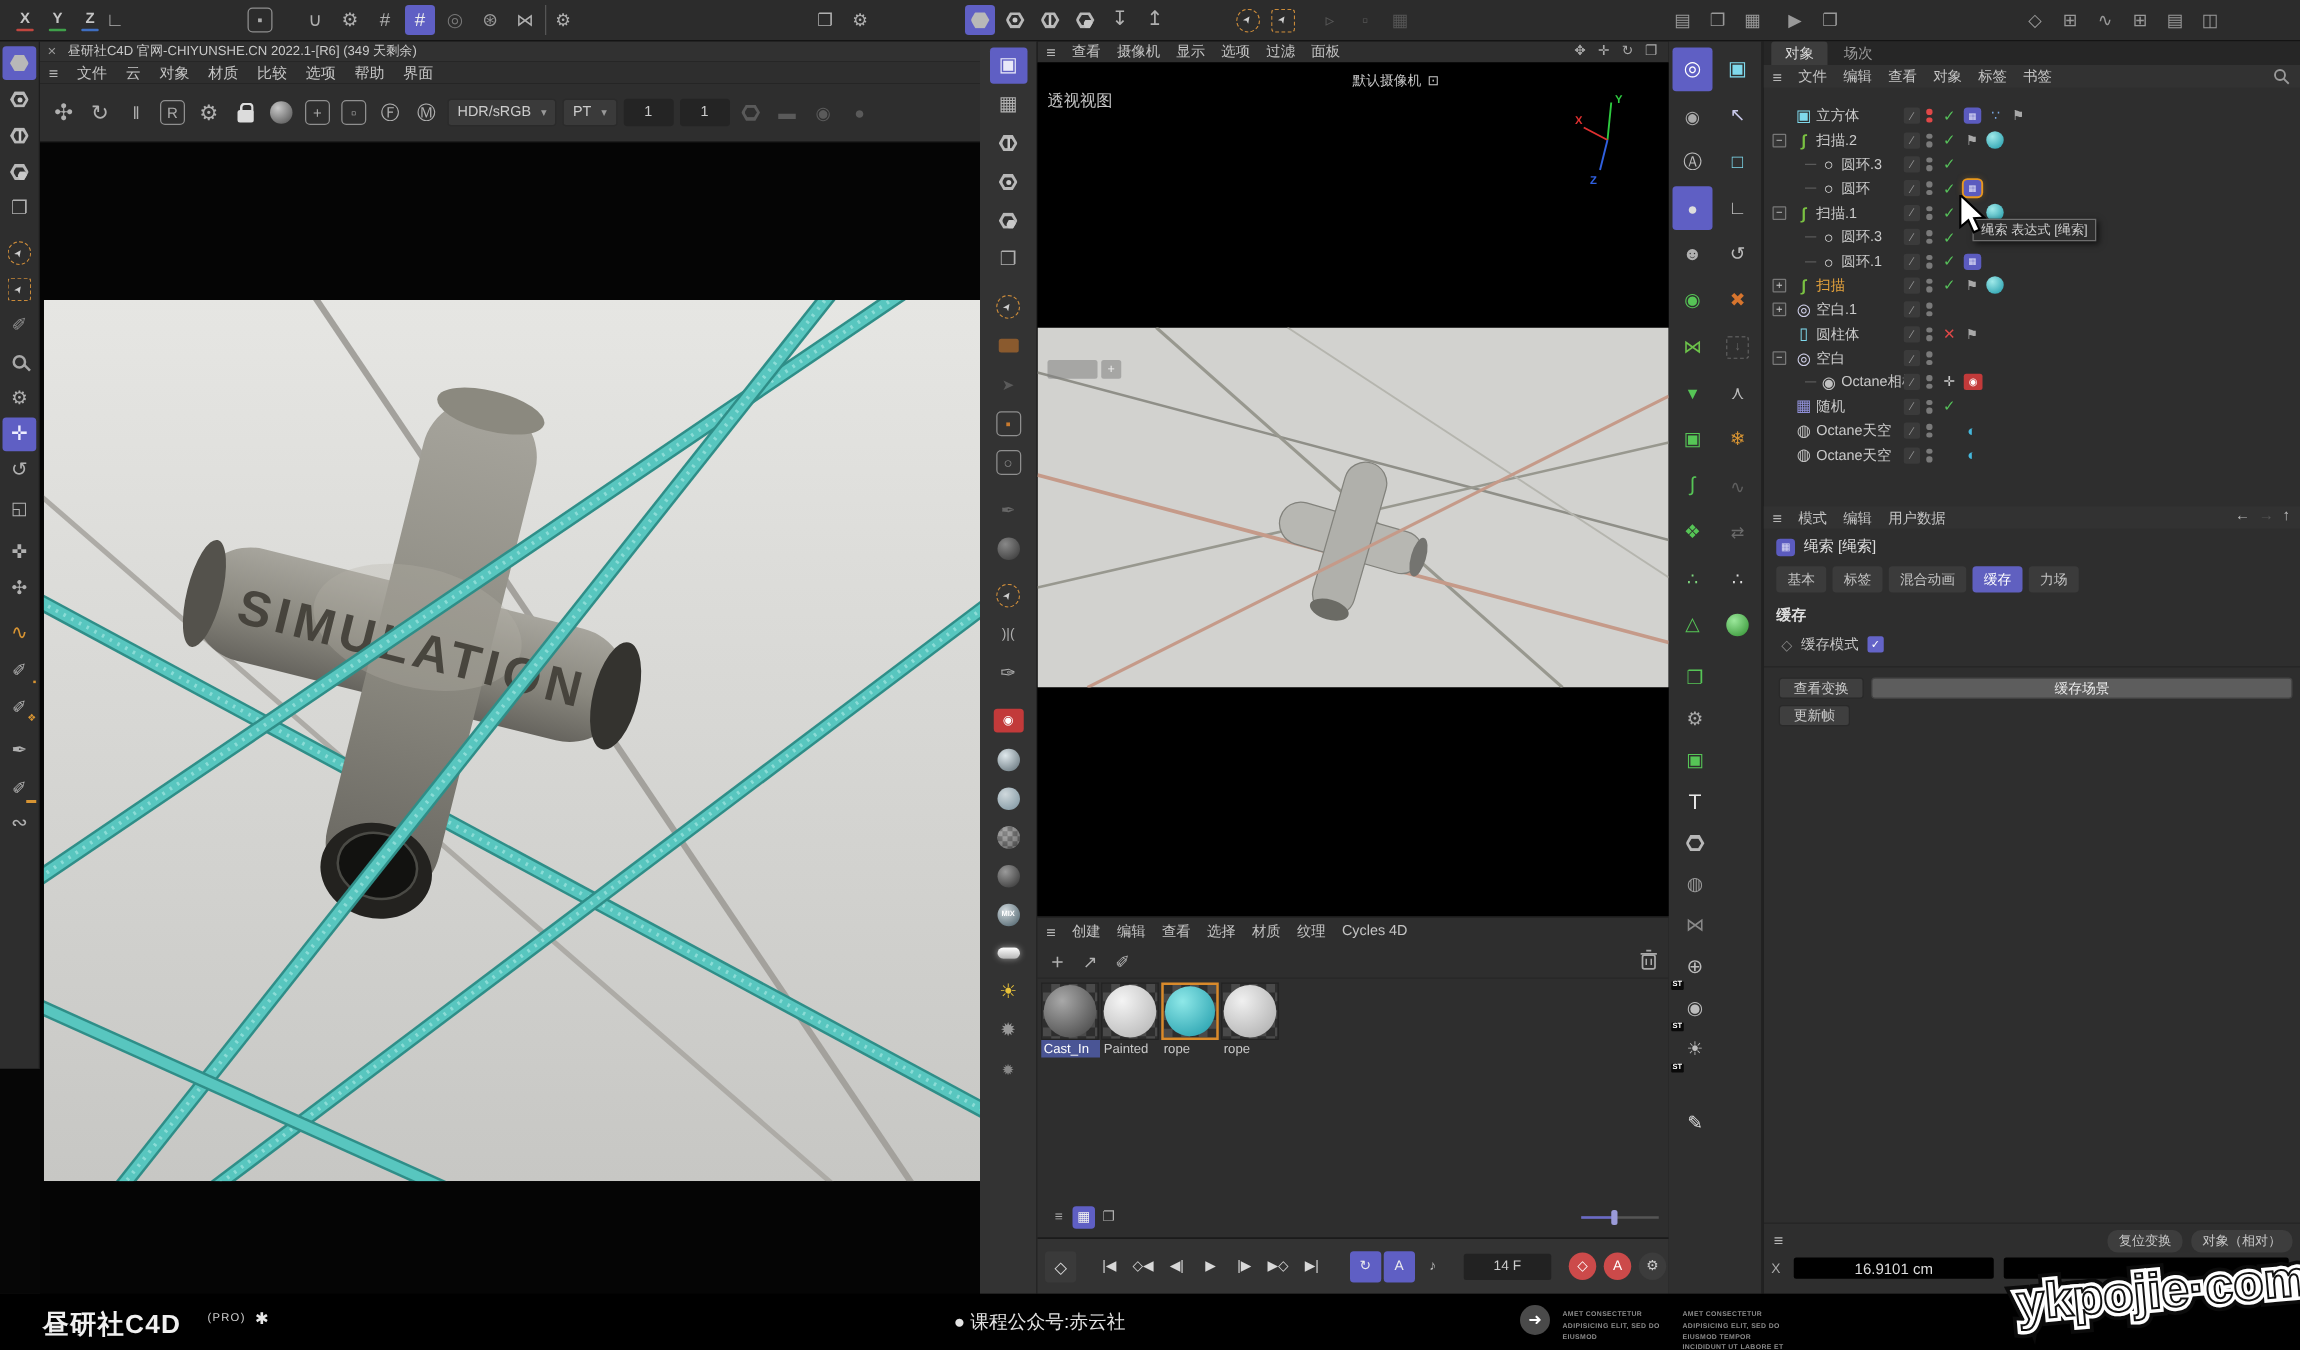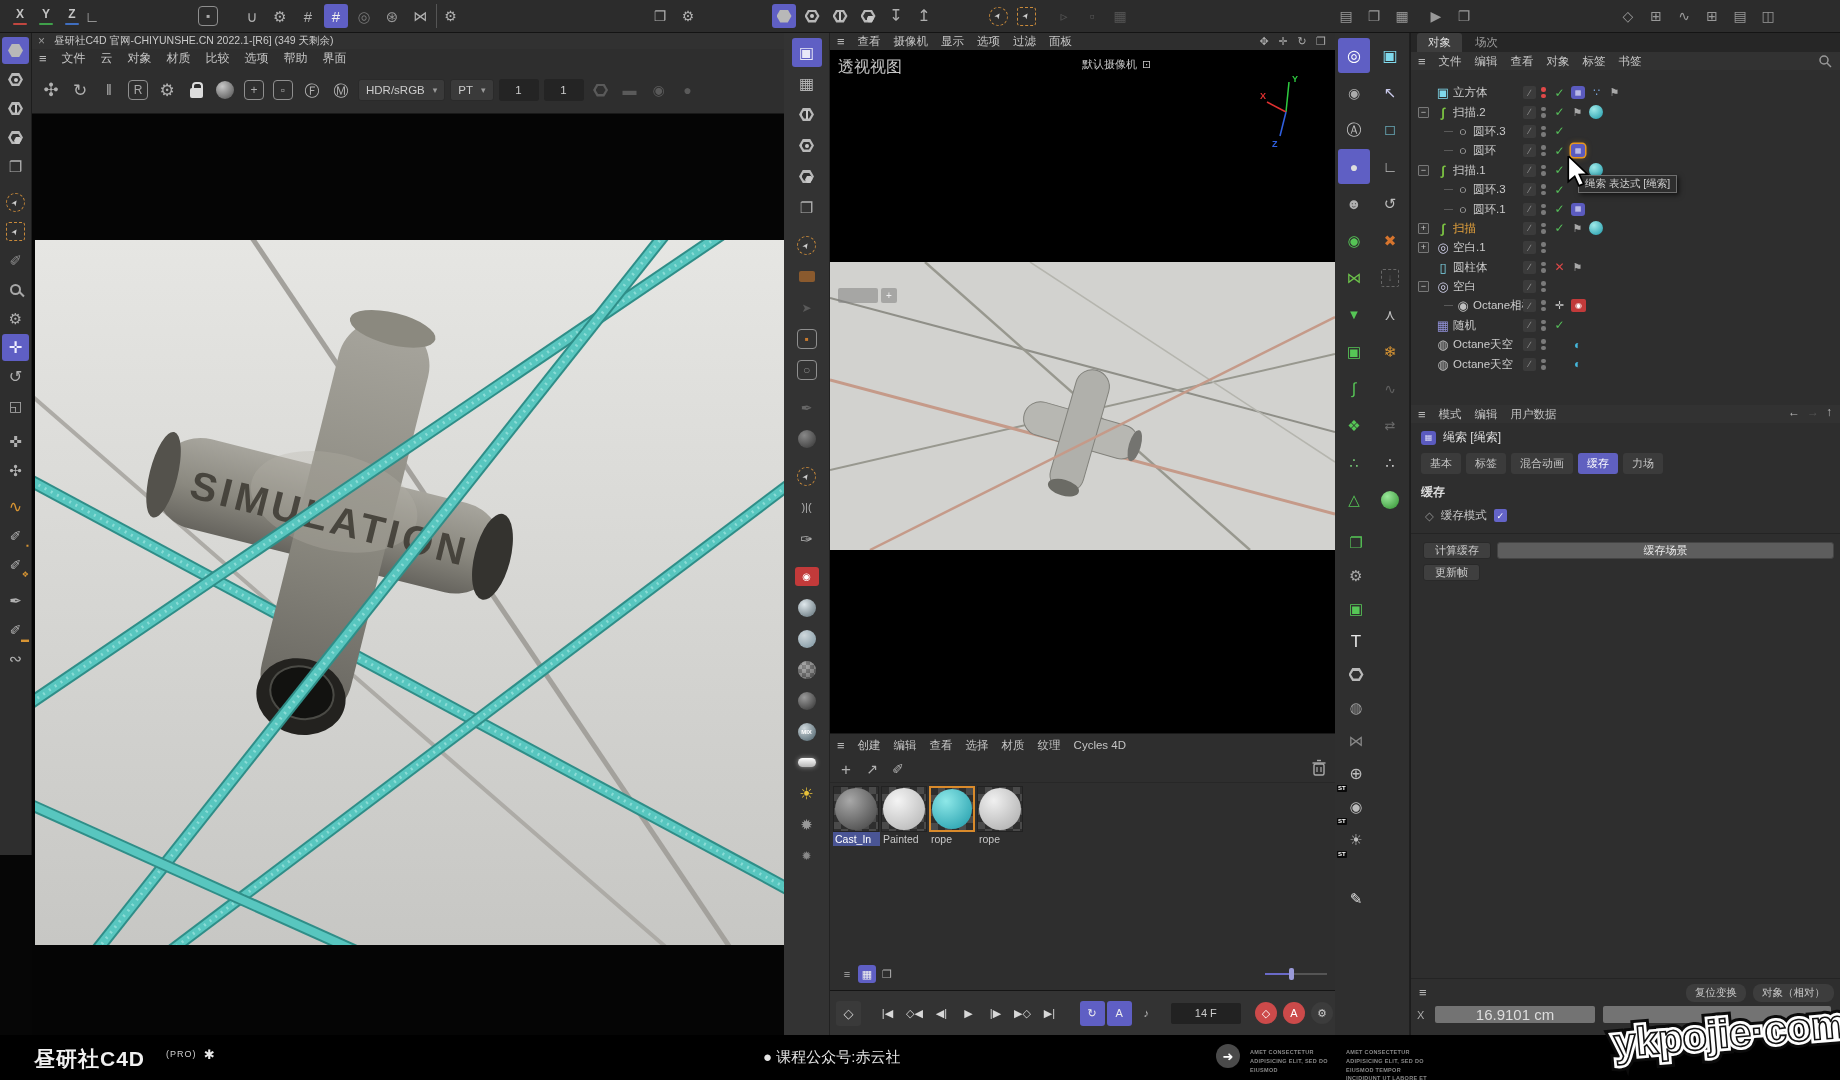--- a/index.html
+++ b/index.html
@@ -59,21 +59,21 @@
 .s3pairs .icn{width:32px;height:35px;margin:1px auto}
 .s3singles{display:flex;flex-direction:column;align-items:flex-start;padding-left:4px;margin-top:8px}
 .s3singles .icn{width:34px;height:31px;margin:1px 0}
 .s3singles .sepv{height:26px}
 
 #viewport{position:absolute;left:830px;top:33px;width:505px;height:700px;background:#000}
 .vp-menu{height:17px;background:#2e2e2e;display:flex;align-items:center;gap:13px;padding-left:7px;font-size:11.5px;color:#c4c4c4;position:relative}
 .vp-nav{position:absolute;right:6px;top:0;display:flex;gap:3px}
 .vp-nav .icn{width:16px;height:16px;font-size:11px;color:#aaa}
 .vp-canvas{position:absolute;left:0;top:17px;right:0;bottom:0;background:#000}
-.vp-viewlabel{position:absolute;left:8px;top:7px;font-size:16px;color:#c4c4c4}
+.vp-viewlabel{position:absolute;left:8px;top:22px;font-size:13px;color:#c4c4c4}
 .vp-camlabel{position:absolute;left:252px;top:7px;font-size:11px;color:#c4c4c4;display:flex;gap:5px;align-items:center}
 .vp-axis{position:absolute;right:24px;top:22px}
 .vp-3d{position:absolute;left:0;top:212px;width:505px;height:288px}
 .hud{position:absolute;left:8px;top:26px;display:flex;gap:3px}
 .hudbox{width:40px;height:15px;background:rgba(130,130,130,.55);border-radius:2px}
 .hudplus{width:16px;height:15px;background:rgba(130,130,130,.55);border-radius:2px;color:#eee;font-size:10px;display:flex;align-items:center;justify-content:center}
 .vp-status{position:absolute;left:0;right:0;top:658px;height:22px;display:flex;justify-content:space-between;align-items:center;padding:0 9px;font-size:11px;color:#c9c9c9}
 
 #matman{position:absolute;left:830px;top:733px;width:505px;height:257px;background:#2e2e2e;border-top:1px solid #191919}
 .mm-menu{height:22px;display:flex;align-items:center;gap:13px;padding-left:7px;font-size:11.5px;color:#c4c4c4}
@@ -148,21 +148,21 @@
 .abrow{position:relative;height:21px;margin-bottom:1px}
 .abtn{position:absolute;left:12px;height:17px;background:#3f3f3f;border:1px solid #292929;border-radius:3px;font-size:11px;color:#ccc;display:flex;align-items:center;justify-content:center;padding:0 11px}
 .abtn.long{left:86px;right:6px;background:#5d5d5d;color:#ececec;border-color:#444}
 
 .coords{position:absolute;left:0;right:0;top:945px;border-top:1px solid #242424;height:57px}
 .coords .hamb{position:absolute;left:8px;top:6px}
 .cpills{position:absolute;right:6px;top:5px;display:flex;gap:7px}
 .cpill{background:#3d3d3d;border-radius:8px;padding:2px 9px;font-size:10.5px;color:#c8c8c8}
 .crow{position:absolute;left:6px;top:27px;display:flex;align-items:center;gap:8px}
 .clabel{font-size:11px;color:#aaa;width:10px}
-.cinput{width:160px;height:17px;background:#737373;border-radius:2px;font-size:15px;color:#ddd;display:flex;align-items:center;justify-content:center}
+.cinput{width:160px;height:17px;background:#000000;border-radius:2px;font-size:12px;color:#ddd;display:flex;align-items:center;justify-content:center}
 .cinput.c2{width:228px}
 
 #footer{position:absolute;left:0;top:1035px;width:1840px;height:45px;background:#000;z-index:10}
 .f-brand{position:absolute;left:34px;top:10px;font-size:21px;font-weight:bold;color:#f0f0f0;letter-spacing:1px}
 .f-pro{position:absolute;left:166px;top:14px;font-size:9px;color:#cfcfcf;letter-spacing:1px}
 .f-star{position:absolute;left:204px;top:12px;font-size:13px;color:#e8e8e8}
 .f-center{position:absolute;left:763px;top:13px;font-size:15px;color:#e4e4e4}
 .f-arrow{position:absolute;left:1216px;top:9px;width:24px;height:24px;border-radius:50%;background:#4a4a4a;color:#fff;display:flex;align-items:center;justify-content:center;font-size:13px}
 .f-note{position:absolute;left:1250px;top:13px;width:88px;font-size:5.5px;line-height:1.6;color:#8a8a8a;font-weight:bold;letter-spacing:.3px}
 .f-note.n2{left:1346px}
@@ -977,21 +977,21 @@
           <span class="stab">力场</span>
         </div>
       <div class="at-section">缓存</div>
       <div class="at-mode">
         <span class="diam">◇</span>
         <span>缓存模式</span>
         <span class="cbx">✓</span>
       </div>
       <div class="at-buttons" id="at-buttons">
           <div class="abrow">
-            <span class="abtn">计算缓存</span>
+            <span class="abtn">查看变换</span>
             <span class="abtn long">缓存场景</span>
           </div>
           <div class="abrow">
             <span class="abtn">更新帧</span>
           </div>
         </div>
     </div>
 
     <div class="coords">
       <span class="hamb">≡</span>

